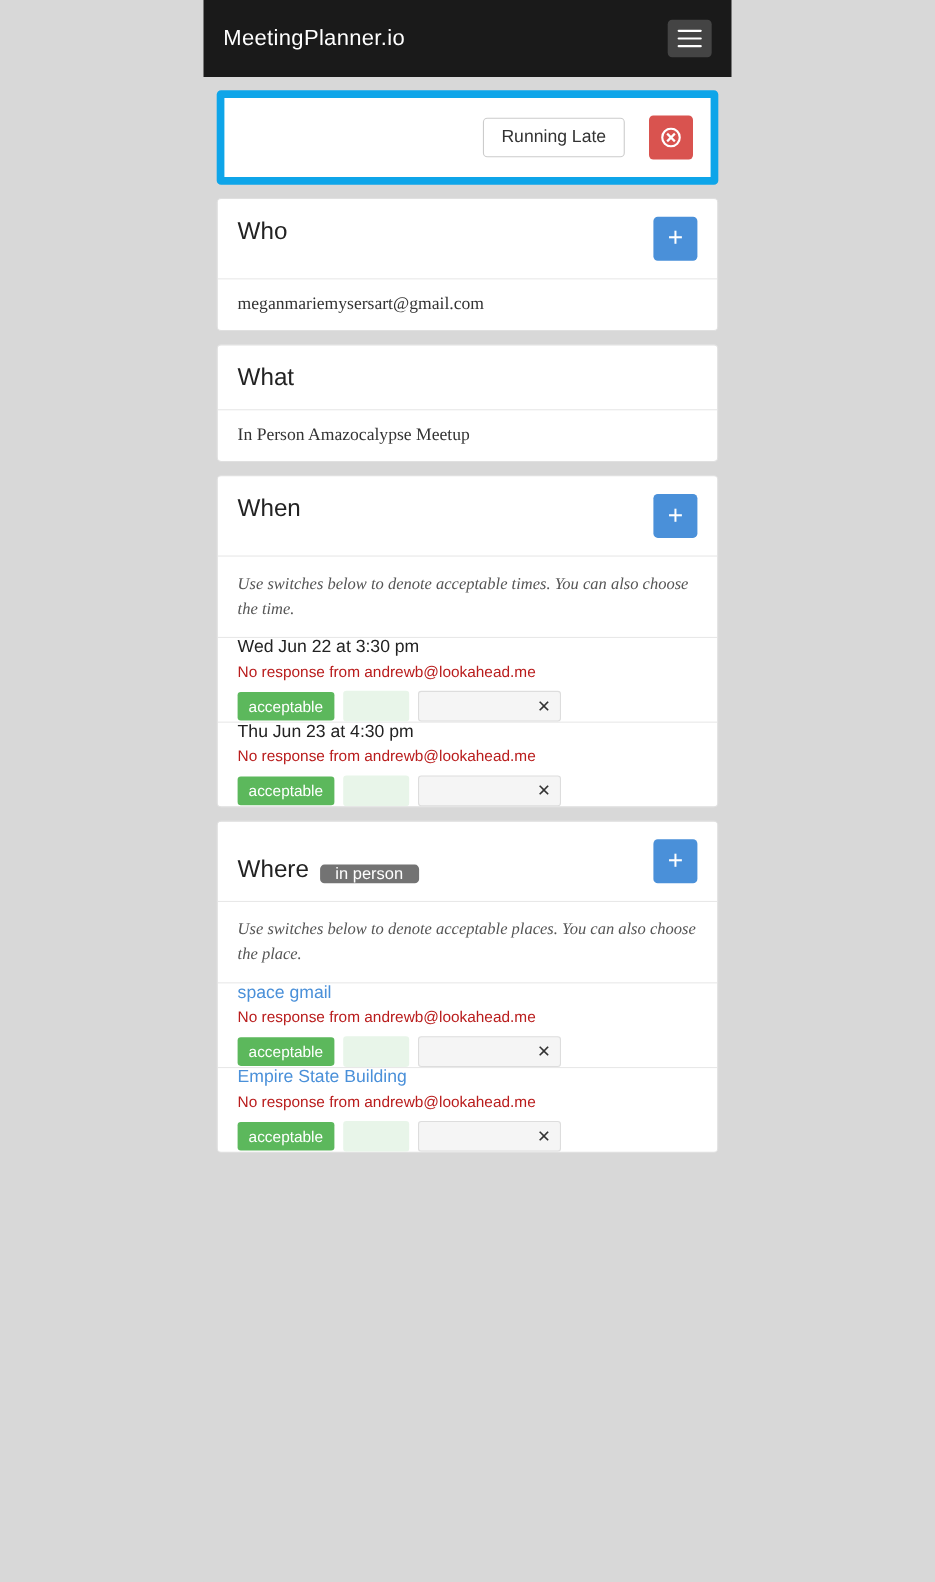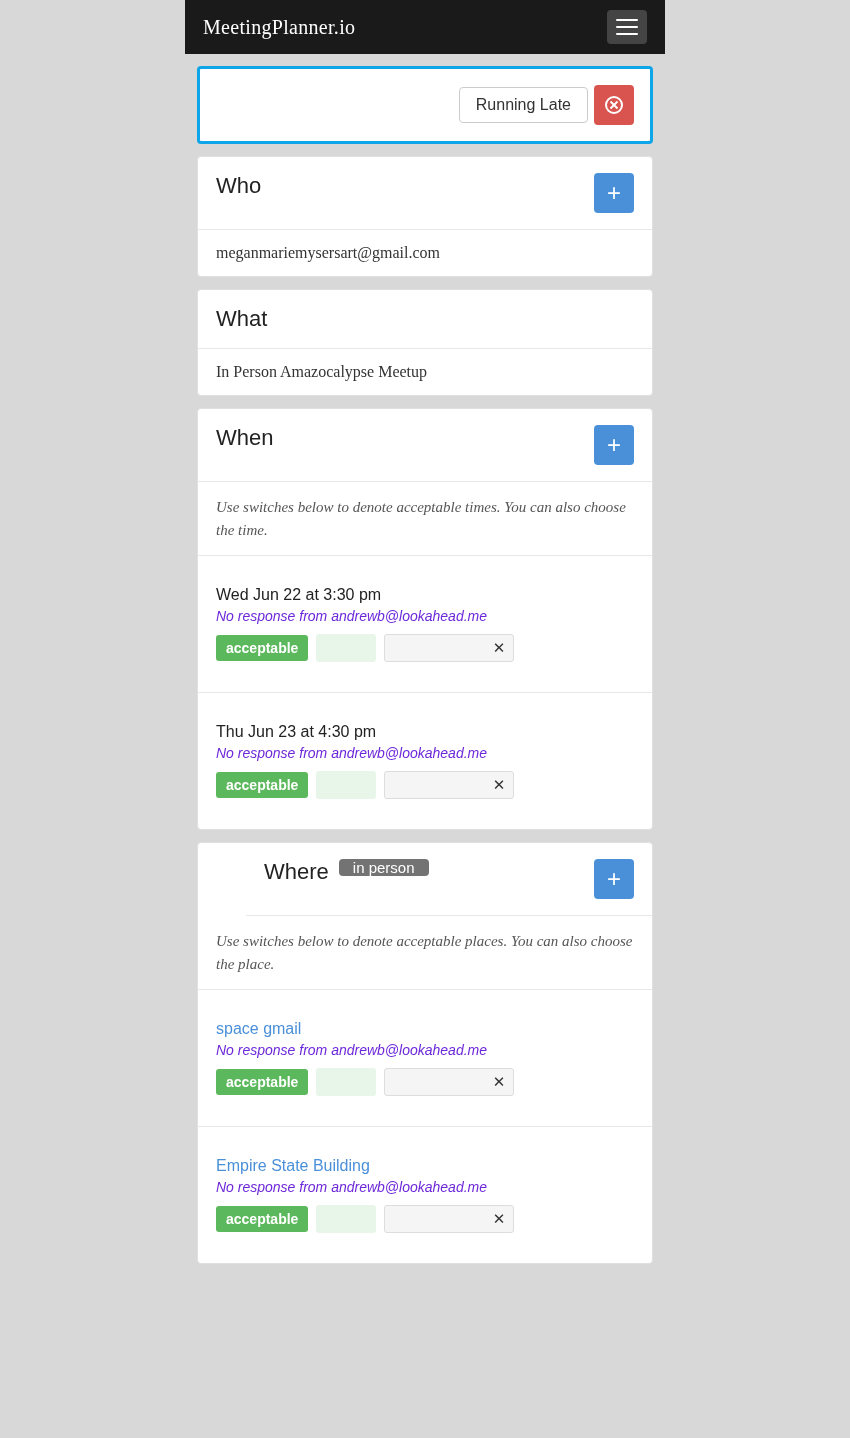--- a/index.html
+++ b/index.html
@@ -17,22 +17,21 @@
       min-height: 1438px;
       background: #d8d8d8;
     }
     
     .header {
       background: #1a1a1a;
       padding: 10px 18px;
       display: flex;
       align-items: center;
       justify-content: space-between;
-      height: 54px;
-      font-family: Liberation Serif, serif;
+      height: 70px;
     }
     .header-title {
       color: #ffffff;
       font-size: 20px;
       font-weight: 400;
       letter-spacing: 0.3px;
     }
     .hamburger-btn {
       background: #444;
       border: none;
@@ -56,22 +55,22 @@
 
     
     .top-section {
       background: #fff;
       margin: 12px 12px 0 12px;
       border-radius: 4px;
       padding: 16px;
       display: flex;
       justify-content: flex-end;
       align-items: center;
-      gap: 6px;
-      border: 3px solid #0ea5e9;
+      gap: 22px;
+      border: 7px solid #0ea5e9;
     }
     .running-late-btn {
       border: 1px solid #ccc;
       background: #fff;
       color: #333;
       padding: 8px 16px;
       border-radius: 4px;
       font-size: 16px;
       cursor: pointer;
     }
@@ -134,50 +133,48 @@
     .section-note {
       font-size: 15px;
       color: #555;
       font-style: italic;
       line-height: 1.5;
     }
 
     
     .sub-item {
       border-top: 1px solid #e8e8e8;
-      padding: 30px 18px;
+      padding: 0 18px;
     }
     .sub-item-title {
       font-size: 16px;
       font-weight: 500;
       color: #222;
       margin-bottom: 4px;
     }
     .sub-item-title.link-style {
       color: #4a90d9;
       font-weight: 400;
     }
     .sub-item-response {
       font-size: 14px;
-      color: #6d28d9;
+      color: #b91c1c;
       margin-bottom: 10px;
-      font-style: italic;
     }
     .toggle-row {
       display: flex;
       align-items: center;
       gap: 8px;
     }
     .acceptable-badge {
       background: #5cb85c;
       color: #fff;
       font-size: 14px;
       padding: 5px 10px;
       border-radius: 3px;
-      font-weight: bold;
     }
     .toggle-green {
       background: #e8f5e9;
       border: none;
       width: 60px;
       height: 28px;
       border-radius: 3px;
       cursor: pointer;
     }
     .toggle-unset {
@@ -193,25 +190,24 @@
       padding-right: 8px;
     }
     .toggle-x {
       color: #333;
       font-size: 15px;
     }
 
     
     .where-header {
       display: flex;
-      align-items: flex-start;
+      align-items: flex-end;
       gap: 10px;
       padding: 16px 18px;
       border-bottom: 1px solid #e8e8e8;
-      margin-left: 48px;
     }
     .in-person-badge {
       background: #737373;
       color: #fff;
       font-size: 15px;
       padding: 0 14px;
       border-radius: 4px;
       border: none;
       cursor: pointer;
     }

